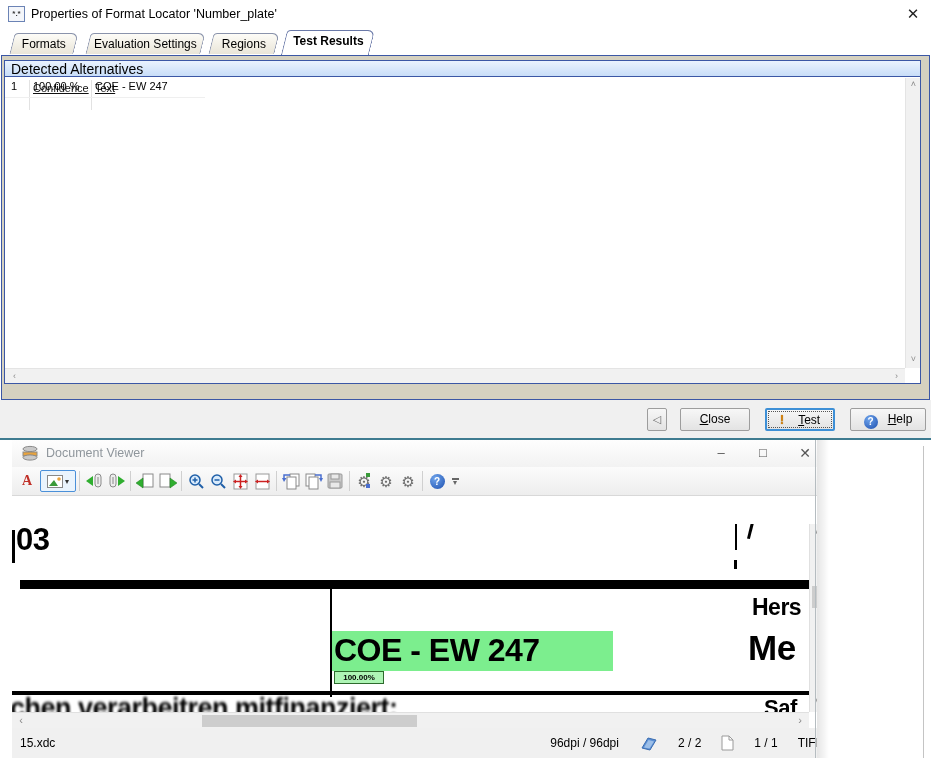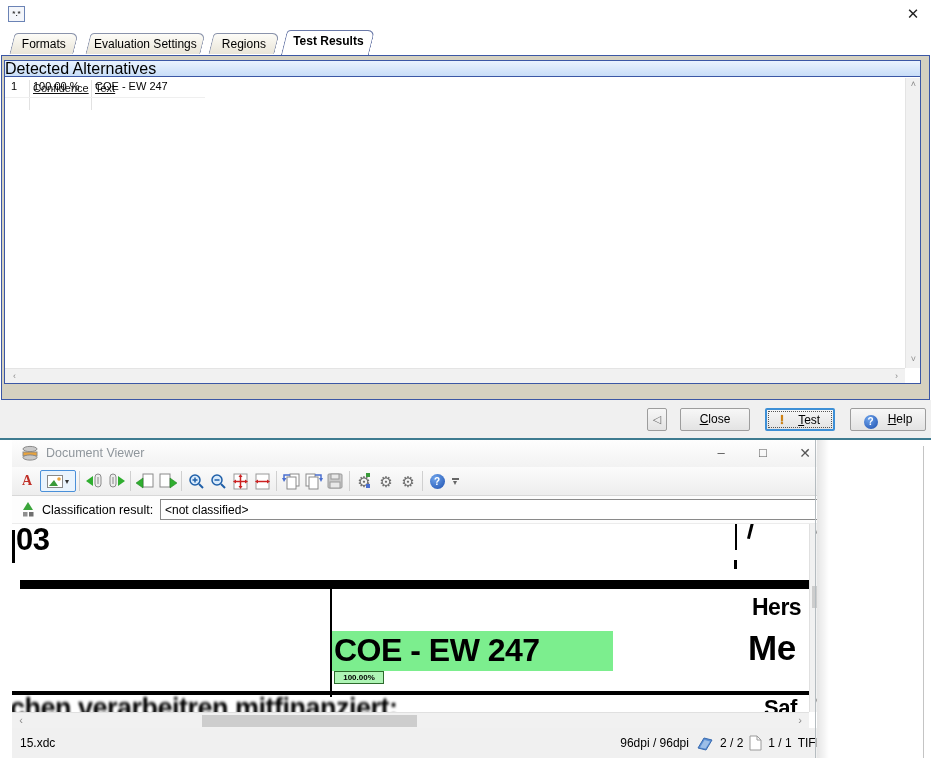--- a/index.html
+++ b/index.html
@@ -19,21 +19,21 @@
   .tab > span { display:block; transform:skewX(14deg); line-height:20px; text-align:center; }
   .tab.active { top:30px; height:25px; background:#fff; border-color:#6a79a8; font-weight:bold; z-index:3; }
   #tab-0 { left:12px; width:64px; }
   #tab-1 { left:88px; width:115px; }
   #tab-2 { left:211px; width:66px; }
   #tab-3 { left:284px; width:88px; }
 
   
   #tabpage { left:1px; top:55px; width:929px; height:345px; border:1px solid #3b57a5; background:#d5d1c0; z-index:2; }
   #group { left:2px; top:4px; width:917px; height:324px; border:1px solid #3b57a5; background:#fff; }
-  #group-header { left:0; top:0; right:0; height:16px; background:linear-gradient(#eaf3fe,#c8ddf8); border-bottom:1px solid #3b57a5; font-size:16px; line-height:16px; }
+  #group-header { left:0; top:0; right:0; height:16px; background:linear-gradient(#eaf3fe,#c8ddf8); border-bottom:1px solid #3b57a5; font-size:14px; line-height:16px; padding-left:6px; }
   #list { left:0; top:17px; width:915px; height:305px; background:#fff; }
   .colhead { position:absolute; top:4px; height:14px; font-size:11px; color:#111;text-decoration:underline; }
   #colhead-conf { left:28px; } #colhead-text { left:90px; }
   .colsep { position:absolute; top:2px; width:1px; height:30px; background:#e2e2e2; }
   #colsep-a { left:24px; } #colsep-b { left:86px; }
   .rowsep { position:absolute; left:0; top:19px; width:200px; height:1px; background:#efefef; }
   #row1 { left:0; top:22px; width:360px; height:16px; font-size:11px; }
   #row1 .cell { position:absolute; top:2px; }
   #cell-num { left:6px; } #cell-conf { left:28px; } #cell-text { left:90px; }
 
@@ -112,33 +112,34 @@
   #v-vup { left:0; top:2px; width:16px; height:14px; line-height:12px; font-size:10px; }
   #v-vdn { left:0; top:172px; width:16px; height:14px; line-height:12px; font-size:10px; }
   #v-hscroll { left:0; top:272px; width:797px; height:16px; border-top:1px solid #e0e0e0; }
   #v-hthumb { left:190px; top:2px; width:215px; height:12px; background:#cdcdcd; position:absolute; cursor:pointer; }
   #v-hl { left:2px; top:0; width:14px; height:16px; line-height:15px; font-size:11px; }
   #v-hr { left:781px; top:0; width:14px; height:16px; line-height:15px; font-size:11px; }
 
   
   #v-status { left:0; top:288px; width:816px; height:30px; background:#f0f0f0; font-size:12px; }
   #st-file { left:8px; top:8px; }
-  #st-right { position:absolute; right:5px; top:0; height:30px; display:flex; align-items:center; gap:6px; }
+  #st-right { position:absolute; right:5px; top:0; height:30px; display:flex; align-items:center; gap:20px; }
 
   
   #rightpane { left:817px; top:440px; width:114px; height:318px; background:#fff; }
   #rp-shadow { left:0; top:0; width:12px; height:318px; background:linear-gradient(to right,rgba(0,0,0,0.10),rgba(0,0,0,0)); }
   #rp-line { left:106px; top:6px; width:1px; height:312px; background:#c4c4c4; }
 </style>
 </head>
 <body>
 
 <div id="dialog" class="abs">
   <div id="dlg-titlebar" class="abs">
     <div id="dlg-icon" class="abs">*.*</div>
+    <div id="dlg-title" class="abs">Properties of Format Locator 'Number_plate'</div>
     <div id="dlg-close" class="abs">✕</div>
   </div>
 
   <div class="tab" id="tab-0">
       <span>Formats</span>
     </div>
   <div class="tab" id="tab-1">
       <span>Evaluation Settings</span>
     </div>
   <div class="tab" id="tab-2">
@@ -311,29 +312,20 @@
     <div class="tbsep"></div>
     <div class="tbi">
         <span class="helpcirc">?</span>
       </div>
     <div class="tbi" id="tbi-ovf">
         <i class="bar"></i>
         <span>▾</span>
       </div>
   </div>
 
-  <div id="v-classrow" class="abs">
-    <svg id="class-icon" class="abs" width="16" height="15">
-      <polygon points="8,0 13,8 3,8" fill="#3aa53a"></polygon>
-      <rect x="3" y="10" width="4.5" height="4.5" fill="#8f8f8f"></rect>
-      <rect x="9" y="10" width="4.5" height="4.5" fill="#6f6f6f"></rect>
-    </svg>
-    <div id="class-label" class="abs">Classification result:</div>
-    <input id="class-input" class="abs" type="text" value="&lt;not classified&gt;" style="">
-  </div>
 
   <div id="v-canvas" class="abs">
     <div id="d-tick" class="abs"></div>
     <div id="d-num" class="abs scan">03</div>
     <div id="d-bar" class="abs"></div>
     <div id="d-vline1" class="abs"></div>
     <div id="d-vline2" class="abs"></div>
     <div id="d-dot2" class="abs"></div>
     <div id="d-slash" class="abs"></div>
     <div id="d-green" class="abs">

